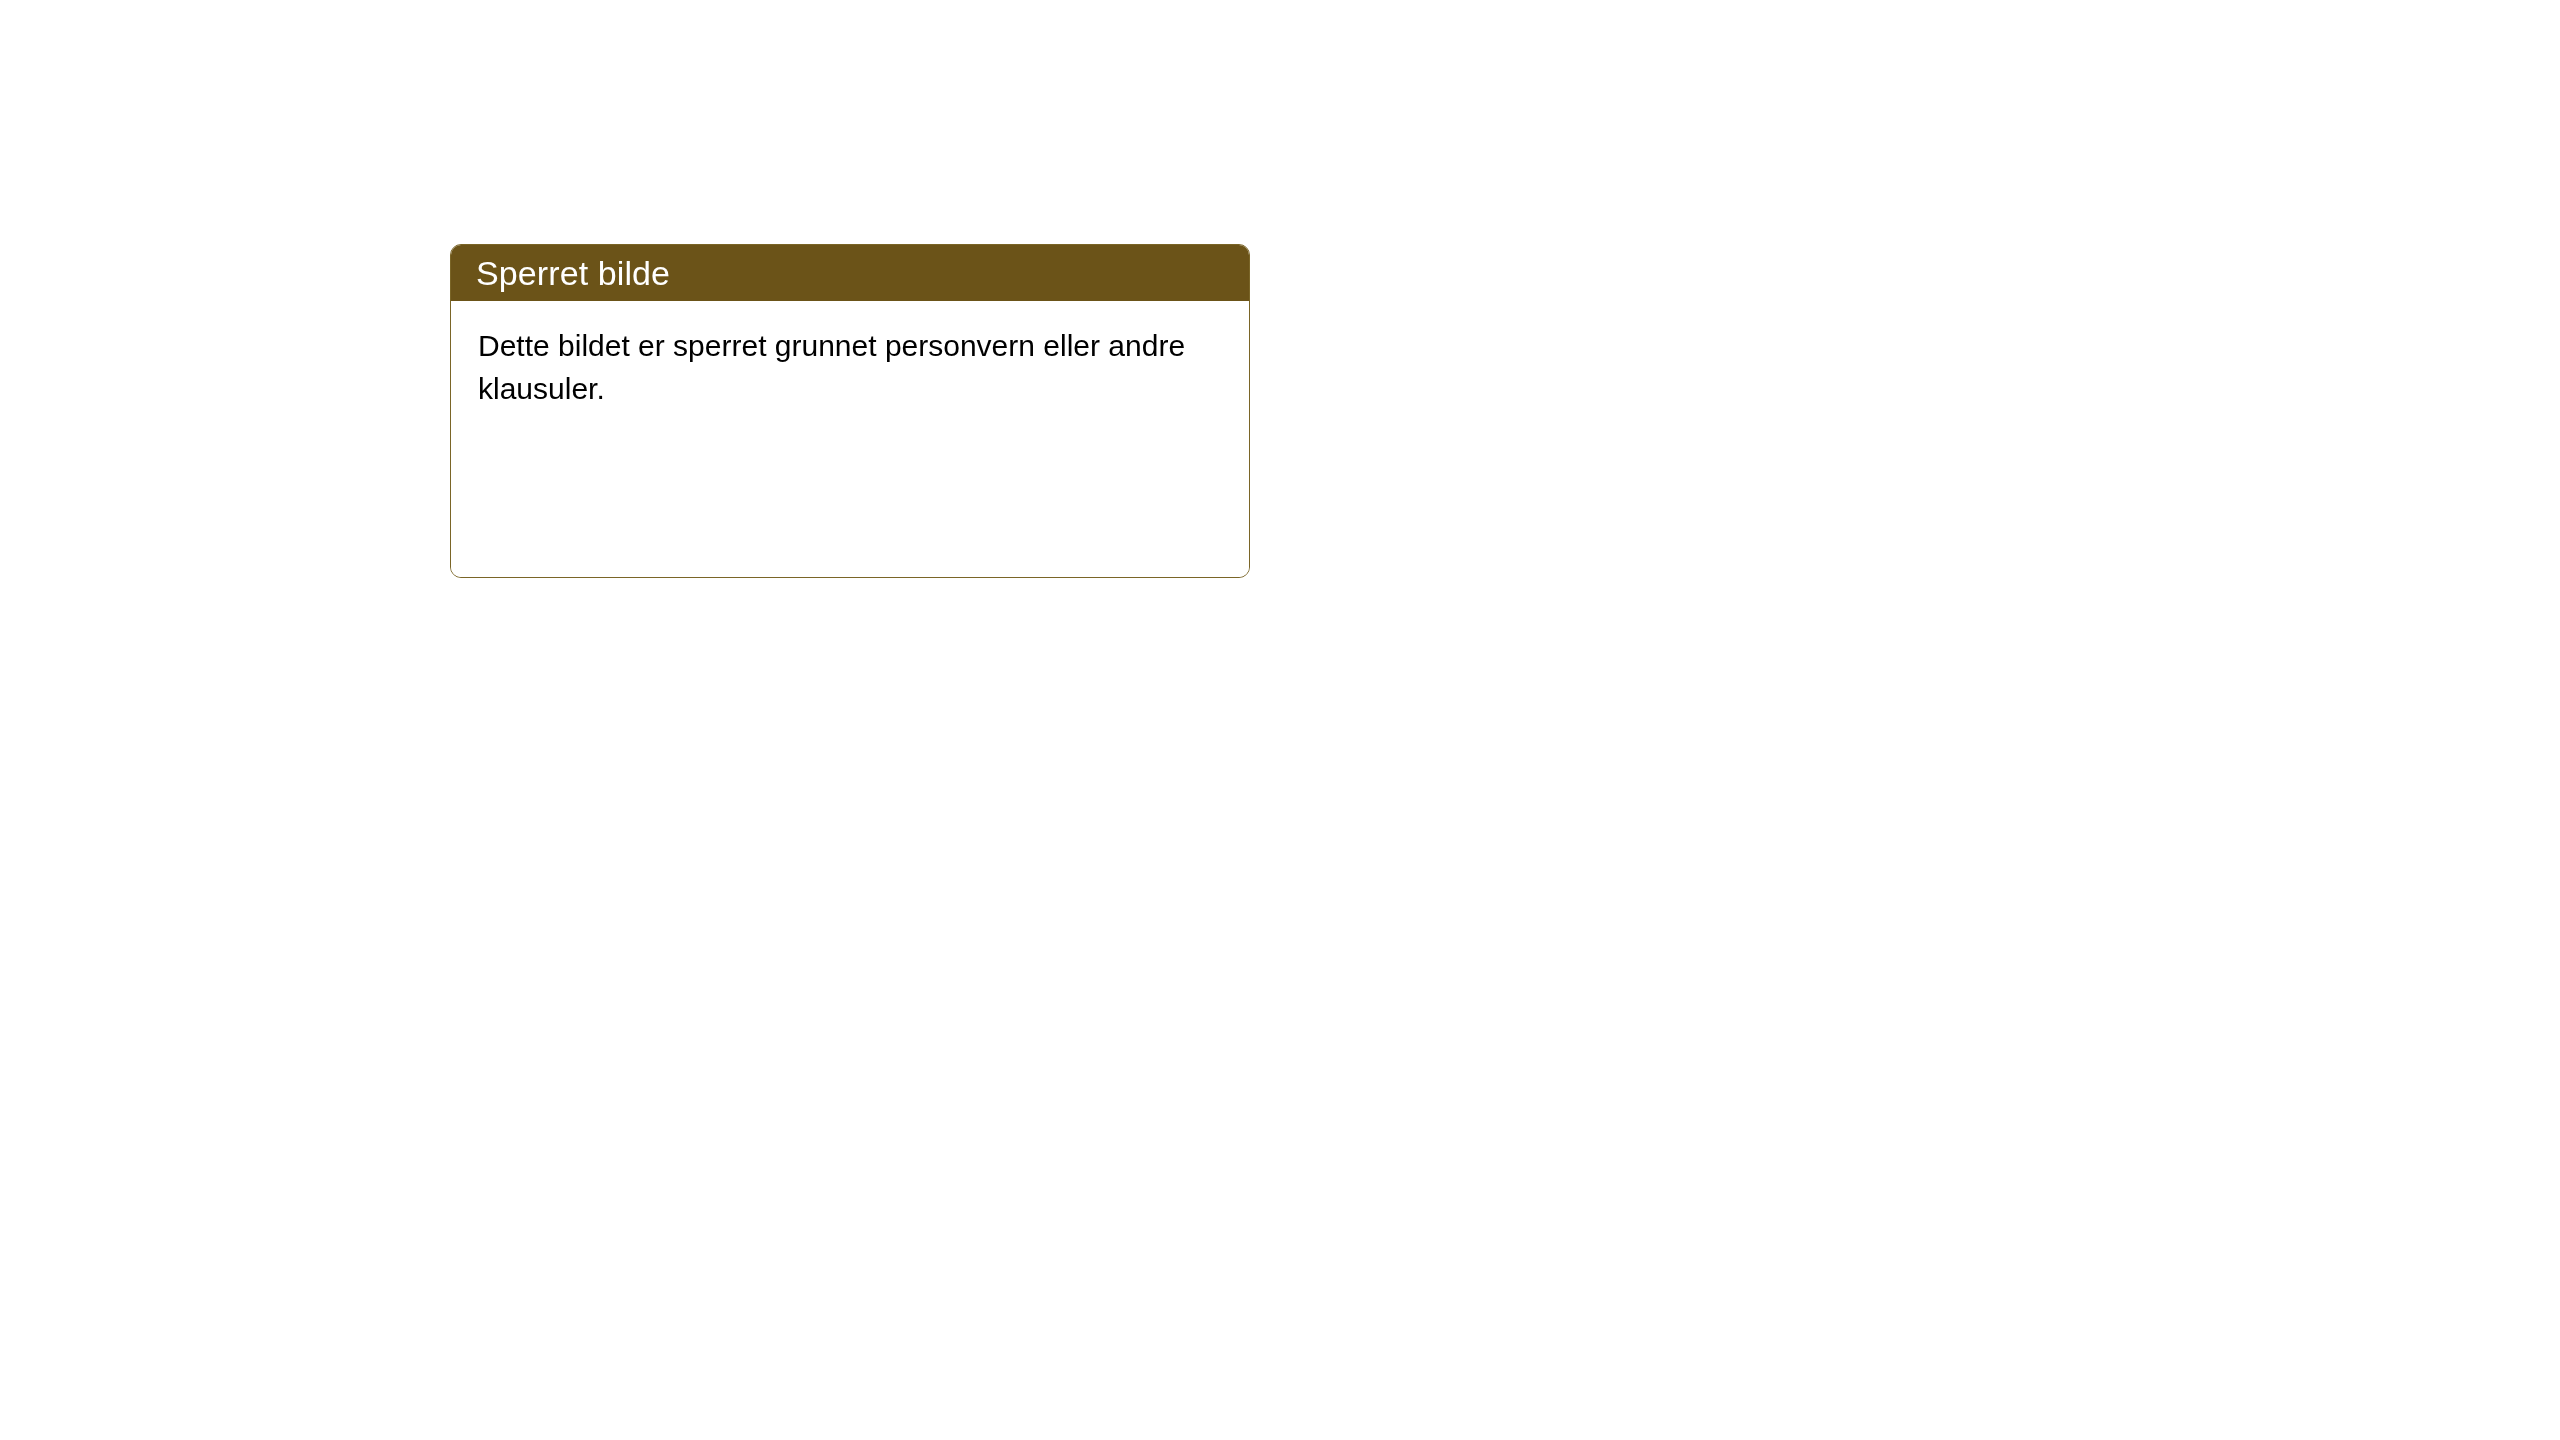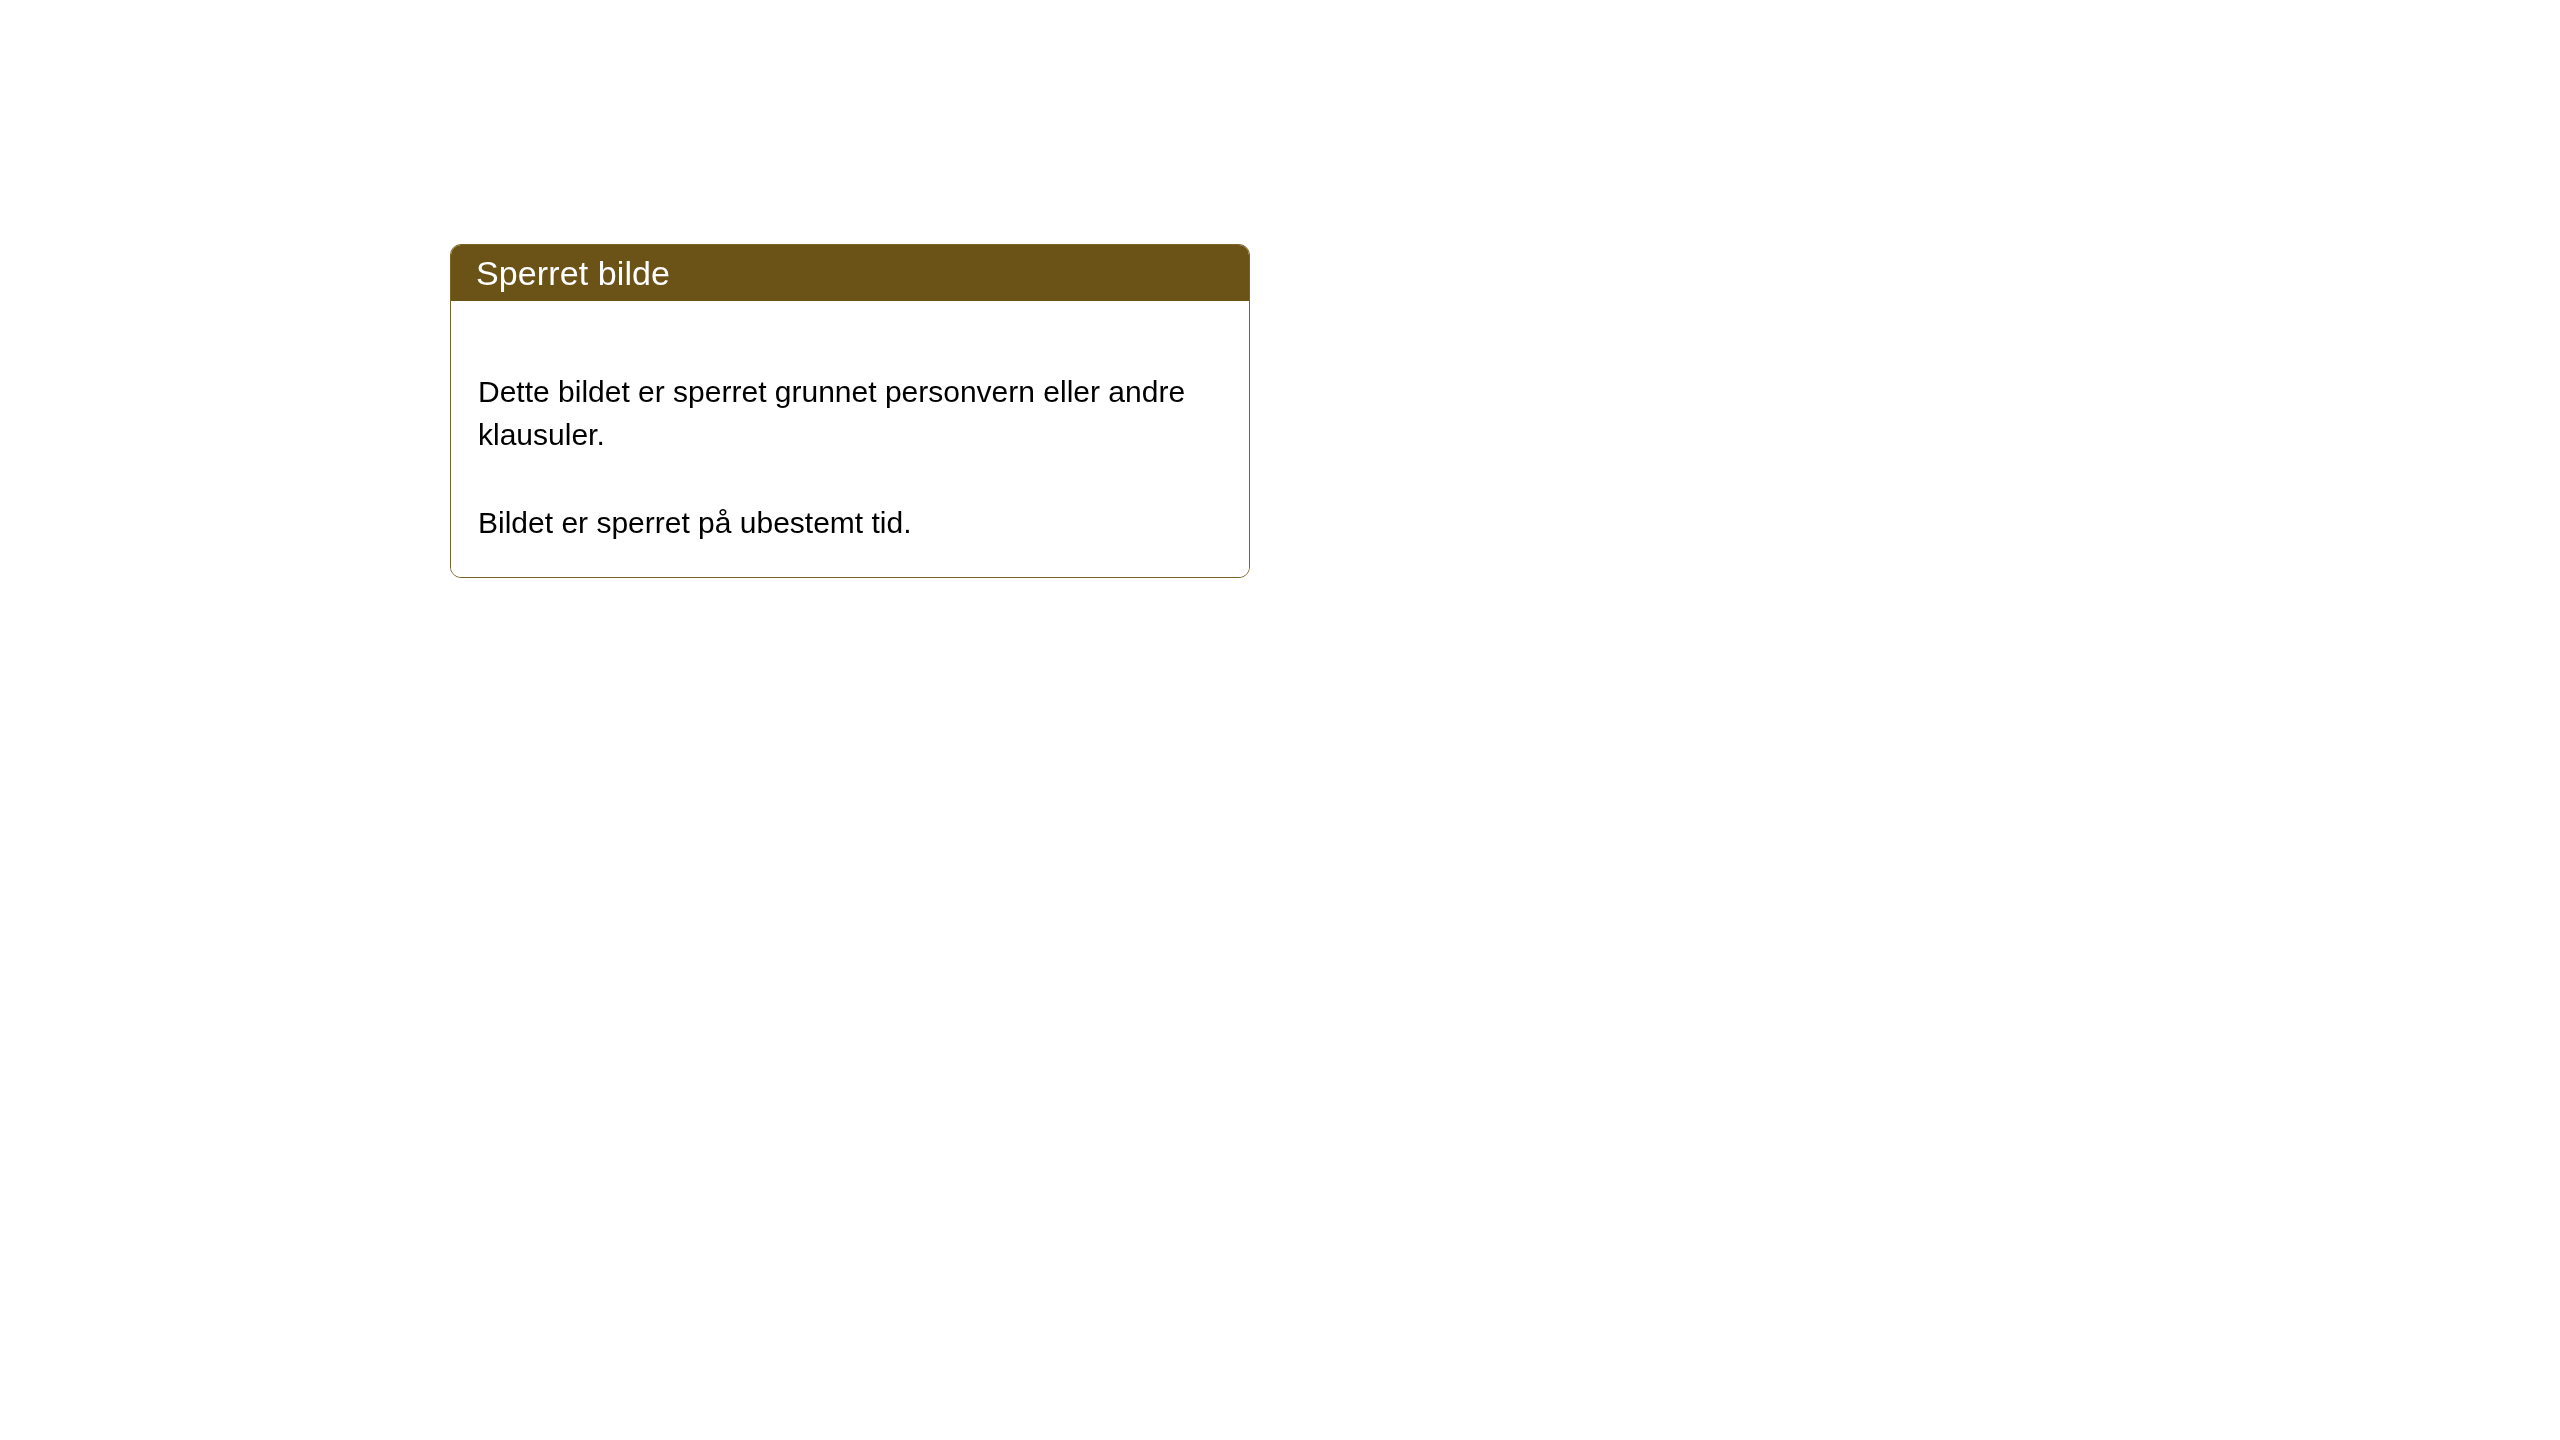--- a/index.html
+++ b/index.html
@@ -72,21 +72,20 @@
     font-weight: normal;
     letter-spacing: 0.1px;
     white-space: nowrap;
   }
 
   .card-body {
     flex: 1 1 auto;
     background: #ffffff;
     box-sizing: border-box;
     padding: 23px 30px 0 27px;
-    margin-top: 46px;
   }
 
   .card-body p {
     margin: 0;
     color: #000000;
     font-size: 30px;
     line-height: 43px;
     font-weight: normal;
   }
 
@@ -100,20 +99,19 @@
 <div id="page">
 
   <div class="card-row">
 
     <section class="notice-card card-no">
       <div class="card-header">
         <h2 class="card-title">Sperret bilde</h2>
       </div>
       <div class="card-body">
         <p>Dette bildet er sperret grunnet personvern eller andre klausuler.</p>
-        <p>Bildet er sperret på ubestemt tid.</p>
       </div>
     </section>
 
 
   </div>
 
 </div>
 
 </body></html>

